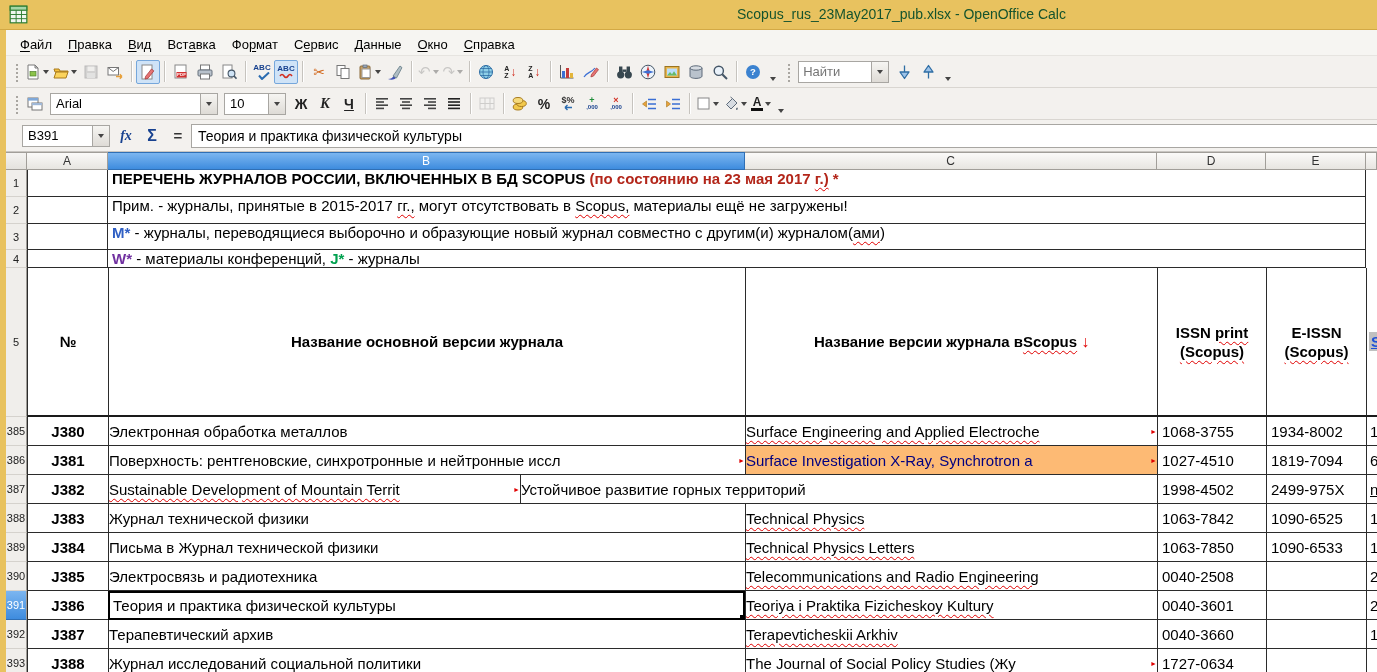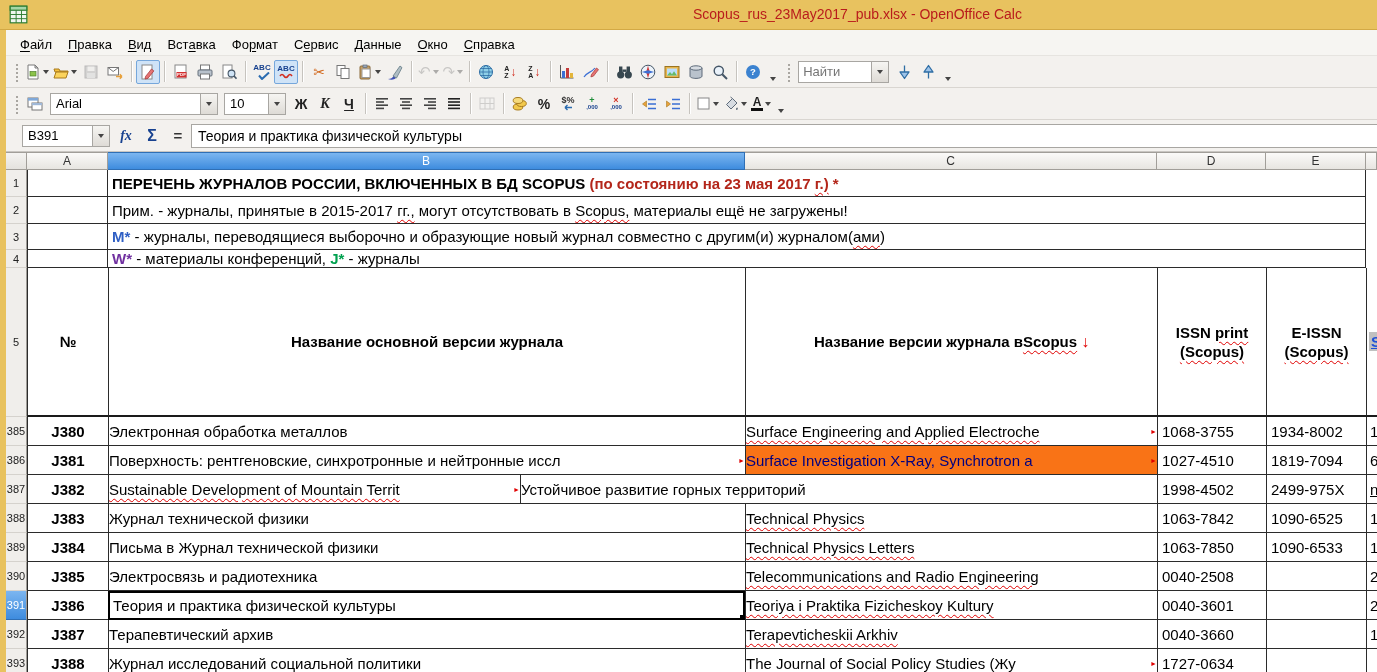--- a/index.html
+++ b/index.html
@@ -2,21 +2,21 @@
 <html><head>
 <meta charset="utf-8">
 <style>
   *{box-sizing:border-box;margin:0;padding:0}
   body{margin:0;background:#888;font-family:"Liberation Sans",sans-serif}
   .window{position:relative;width:1377px;height:672px;background:#fff;overflow:hidden}
 
   
   .titlebar{position:absolute;top:0;left:0;right:0;height:30px;background:#E8C25F;border-bottom:1px solid #D3A945}
   .titlebar .appicon{position:absolute;left:9px;top:5px;width:19px;height:19px}
-  .titlebar .title{position:absolute;left:693px;top:6px;font-size:14px;color:#b91c1c;white-space:nowrap}
+  .titlebar .title{position:absolute;left:737px;top:6px;font-size:14px;color:#14532d;white-space:nowrap}
 
   
   .goldstrip{position:absolute;left:0;top:30px;width:6px;bottom:0;background:#E8C25F;z-index:9}
 
   
   .menubar{position:absolute;top:30px;left:6px;right:0;height:26px;background:#F6F5F2;display:flex;align-items:flex-end;padding-left:6px;border-bottom:1px solid #E6E4E0}
   .menu-item{padding:3px 8px;font-size:13px;color:#000;cursor:default;white-space:nowrap}
   .menu-item u{text-underline-offset:2px}
 
   
@@ -70,21 +70,21 @@
 
   .rh{width:21px;background:#F0EEEB;border-right:1px solid #9E9B96;border-bottom:1px solid #D5D2CD;display:flex;align-items:center;justify-content:center;font-size:11px;color:#222}
   .rh.sel{background:linear-gradient(#7CB6F0,#3E8CDE);color:#fff;border-bottom-color:#2F6FB5}
 
   
   .note-row:nth-of-type(1){height:33px}
   .note-row:nth-of-type(2){height:27px}
   .note-row:nth-of-type(3){height:27px}
   .note-row:nth-of-type(4){height:26px}
   .note-a{width:81px;border-left:1px solid #2b2b2b;border-right:1px solid #2b2b2b;border-bottom:1px solid #2b2b2b}
-  .note-merged{width:1258px;border-bottom:1px solid #2b2b2b;border-right:1px solid #2b2b2b;display:flex;align-items:center;padding-left:4px;white-space:nowrap;overflow:hidden}
+  .note-merged{width:1258px;border-bottom:1px solid #2b2b2b;border-right:1px solid #2b2b2b;display:flex;align-items:flex-start;padding-left:4px;white-space:nowrap;overflow:hidden}
   .note-text{font-size:15px;color:#000;white-space:pre}
   .note-text .b{font-weight:bold}
   .note-row:nth-of-type(1) .note-text{font-size:16px}
   .red{color:#B3261A}.blue{color:#2F5FC4}.purple{color:#7030A0}.green-j{color:#00A14F}
   .sq{text-decoration:underline;text-decoration-style:wavy;text-decoration-color:#E00000;text-decoration-thickness:1px;text-underline-offset:3px}
 
   
   .hdr5{height:149px}
   .hdr5 .cell{border-left:1px solid #2b2b2b;border-bottom:2px solid #1a1a1a;display:flex;align-items:center;justify-content:center;font-weight:bold;font-size:15px;text-align:center;background:#fff;overflow:hidden}
   .hdr5 .c-f{border-right:0;justify-content:flex-start;padding-left:2px}
@@ -93,21 +93,21 @@
   .s-link{background:#C0C0C0;color:#1F4FD8;text-decoration:underline;font-weight:bold;padding:1px 2px}
 
   
   .drow{height:29px}
   .drow .cell{border-left:1px solid #2b2b2b;border-bottom:1px solid #2b2b2b;display:flex;align-items:center;white-space:nowrap;overflow:hidden;font-size:15px;color:#000;position:relative}
   .drow .c-f{border-right:0;padding-left:3px}
   .cell-id{justify-content:center;font-weight:bold;color:#00A14F}
   .cell-ru,.cell-en{}
   .cell-issn,.cell-eissn{padding-left:4px}
   .trunc::after{content:"►";position:absolute;right:0px;top:50%;transform:translateY(-50%);color:#E00000;font-size:7px}
-  .hl{background:#f97316}
+  .hl{background:#fdba74}
   .hl .txt{color:#000080;text-decoration:none}
   .selcell{border:2px solid #000 !important;padding-left:3px}
   .selcell::before{content:"";position:absolute;right:-1px;bottom:-1px;width:4px;height:4px;background:#000}
   .flink{color:#1F4FD8;text-decoration:underline}
   .nf{border-bottom:1px solid #fff}
 </style>
 </head>
 <body>
 
 <div class="window">

